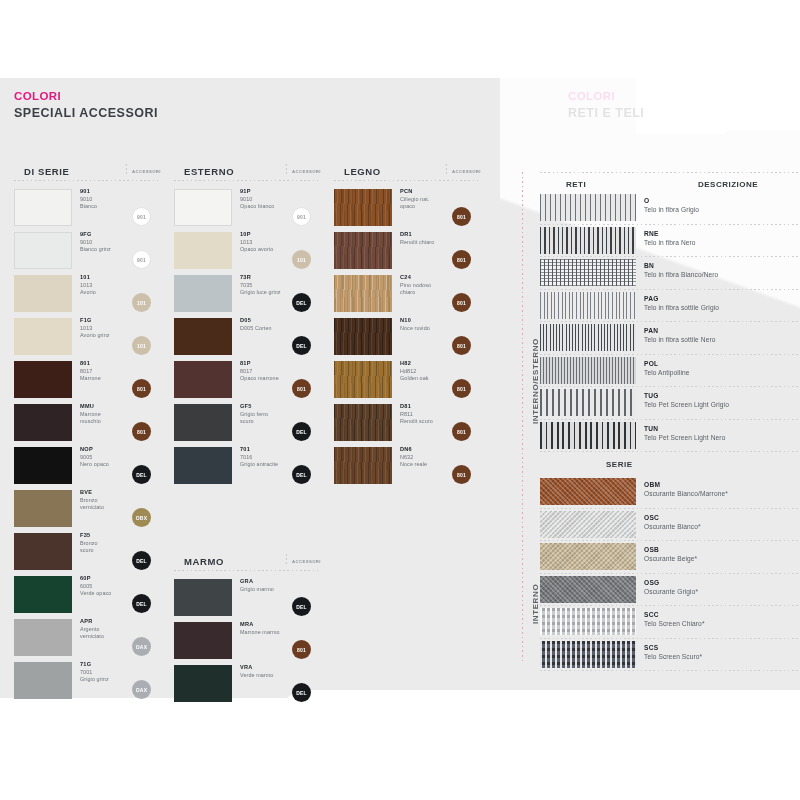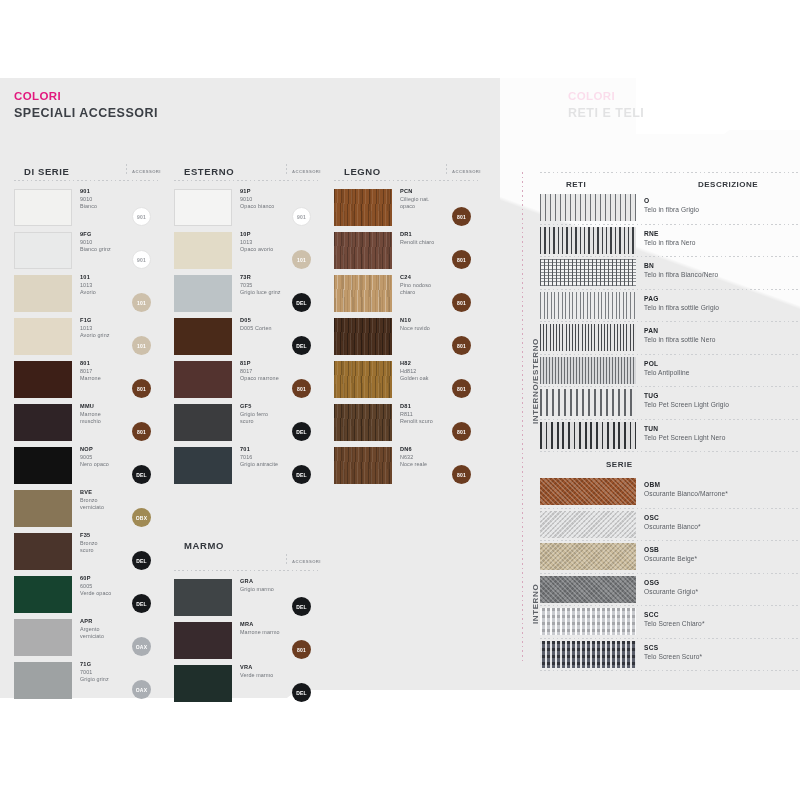--- a/index.html
+++ b/index.html
@@ -378,21 +378,21 @@
       </div>
       <div class="swatch-row" style="position: absolute; left: 334px; top: 447px; width: 146px;">
         <div class="sw" style="background: repeating-linear-gradient(92deg, rgba(0, 0, 0, 0.25) 0px, rgba(0, 0, 0, 0.25) 1px, transparent 1px, transparent 3px, rgba(255, 255, 255, 0.1) 3px, rgba(255, 255, 255, 0.1) 4px, transparent 4px, transparent 7px), repeating-linear-gradient(88deg, rgba(0, 0, 0, 0.1) 0px, rgba(0, 0, 0, 0.1) 2px, transparent 2px, transparent 9px), rgb(107, 69, 42);"></div>
         <div class="sw-txt">
           <div class="sw-code">DN6</div>
           <div class="sw-sub">N632</div>
           <div class="sw-sub">Noce reale</div>
         </div>
         <div class="badge brown" style="left: 118px; top: 18px;">801</div>
       </div>
-      <div class="col-head" style="position: absolute; left: 174px; top: 540px;">MARMO</div>
+      <div class="col-head" style="position: absolute; left: 174px; top: 556px;">MARMO</div>
       <div class="acc-head" style="left: 292px; top: 559px;">ACCESSORI</div>
       <div class="vdots" style="left: 286px; top: 554px; height: 12px;"></div>
       <div class="dots-row" style="left: 174px; top: 570px; width: 146px;"></div>
       <div class="swatch-row" style="position: absolute; left: 174px; top: 579px; width: 146px;">
         <div class="sw" style="background: rgb(63, 68, 70);"></div>
         <div class="sw-txt">
           <div class="sw-code">GRA</div>
           <div class="sw-sub">Grigio marmo</div>
         </div>
         <div class="badge black" style="left: 118px; top: 18px;">DEL</div>

